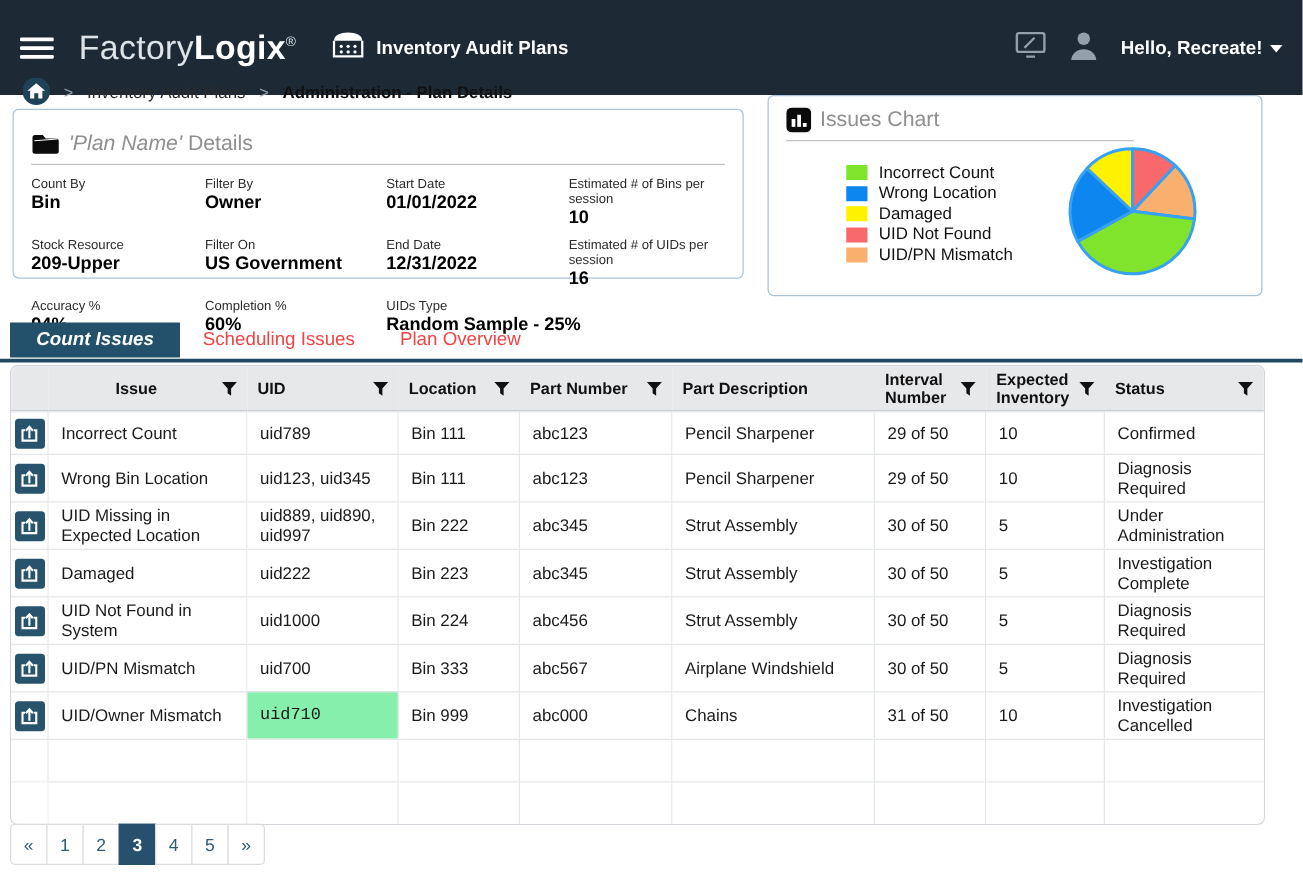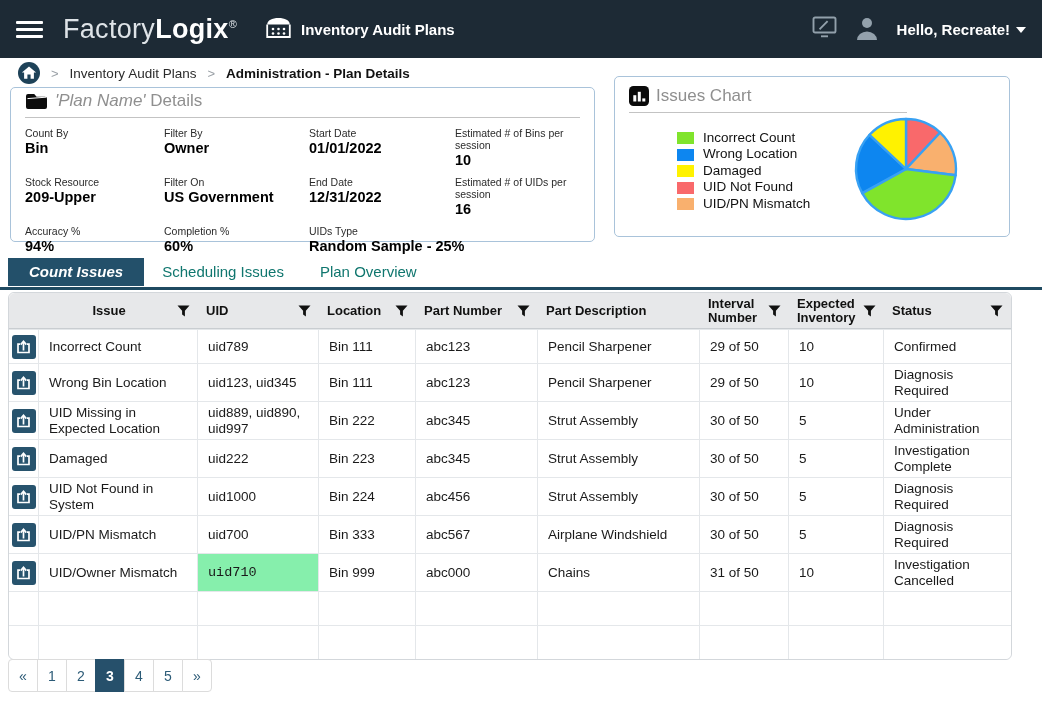--- a/index.html
+++ b/index.html
@@ -3,21 +3,21 @@
 <meta charset="utf-8">
 <style>
   * { box-sizing: border-box; margin:0; padding:0; }
   html,body { width:1042px; height:711px; }
   body {
     font-family:"Liberation Sans", sans-serif;
     background:#fff; color:#1a1a1a; position:relative; overflow:hidden;
   }
   
   .app-header{
-    position:absolute; top:0; left:0; width:1042px; height:58px;
+    position:absolute; top:0; left:0; width:1042px; height:76px;
     background:#1D2A35; display:flex; align-items:center; padding:0 16px;
   }
   .hamburger{ width:27px; cursor:pointer; }
   .hamburger div{ height:3px; background:#fff; margin:4px 0; border-radius:1px;}
   .logo{ margin-left:20px; font-size:27px; letter-spacing:.3px; white-space:nowrap;}
   .logo .lt{ color:#DEE3E7; font-weight:400;}
   .logo .bd{ color:#fff; font-weight:bold;}
   .logo .reg{ color:#DEE3E7; font-size:11px; vertical-align:super;}
   .app-title-group{ display:flex; align-items:center; margin-left:28px; gap:9px;}
   .app-title{ color:#fff; font-size:15px; font-weight:600;}
@@ -25,38 +25,38 @@
   .greeting{ color:#fff; font-size:15px; font-weight:700; display:flex; align-items:center; gap:6px; cursor:pointer;}
   .caret-down{ width:0; height:0; border-left:5px solid transparent; border-right:5px solid transparent; border-top:6px solid #fff; margin-top:2px;}
   
   .breadcrumb{ position:absolute; top:58px; left:0; width:1042px; height:30px;
     display:flex; align-items:center; padding-left:18px; gap:11px; font-size:13.5px;}
   .crumb-sep{ color:#9aa0a6; font-size:13px; }
   .crumb{ color:#2b2b2b; cursor:pointer;}
   .crumb.current{ font-weight:bold; color:#111;}
   
   .panel{ position:absolute; background:#fff; border:1px solid #A9C3DA; border-radius:5px;}
-  .panel-details{ left:10px; top:87px; width:585px; height:155px; padding:3px 14px 8px;}
+  .panel-details{ left:10px; top:87px; width:585px; height:136px; padding:17px 14px 8px;}
   .panel-chart{ left:614px; top:76px; width:396px; height:161px; padding:9px 14px 8px;}
   .panel-title{ display:flex; align-items:center; gap:7px; font-size:17px; color:#8f8f8f;}
   .panel-title .em{ font-style:italic;}
   .title-rule{ border:none; border-top:1px solid #c3c3c3; margin-top:6px;}
   .panel-chart .title-rule{ width:76%;}
   .fields-grid{ display:grid; grid-template-columns:139px 145px 146px 1fr; margin-top:9px; row-gap:8px;}
   .flabel{ font-size:10.5px; color:#2b2b2b;}
   .fvalue{ font-size:14.5px; font-weight:bold; color:#000; margin-top:1px; white-space:nowrap;}
   .chart-body{ display:flex; align-items:center; height:112px; margin-top:2px;}
   .legend{ margin-left:48px;}
   .legend-item{ display:flex; align-items:center; gap:9px; line-height:16.5px;}
   .swatch{ width:17px; height:12px; display:inline-block; flex:0 0 auto;}
   .legend-label{ font-size:13.5px; color:#111;}
   .pie-wrap{ margin-left:auto; margin-right:34px;}
   
   .tabs{ position:absolute; top:258px; left:8px; display:flex; align-items:flex-end; }
-  .tab{ font-size:15px; padding:5px 18px 6px; cursor:pointer; color:#0f766e;}
+  .tab{ font-size:15px; padding:5px 18px 6px; cursor:pointer; color:#ef4444;}
   .tab.active{ background:#23506A; color:#fff; font-weight:600; padding:5px 21px 6px;font-style:italic;}
   .tab-underline{ position:absolute; top:287px; left:0; width:1042px; height:3px; background:#1F4A61;}
   
   .issues-table{ position:absolute; top:292px; left:8px; width:1002px;
     border-collapse:separate; border-spacing:0; table-layout:fixed;
     border:1px solid #D3D7DB; border-radius:6px; font-size:13.5px;}
   .issues-table th{
     background:#E7E8EA; height:36px; font-weight:bold; color:#111; font-size:13px;
     border-bottom:1px solid #C9CDD1; vertical-align:middle; line-height:14px;}
   .issues-table th:first-child{ border-top-left-radius:6px;}

